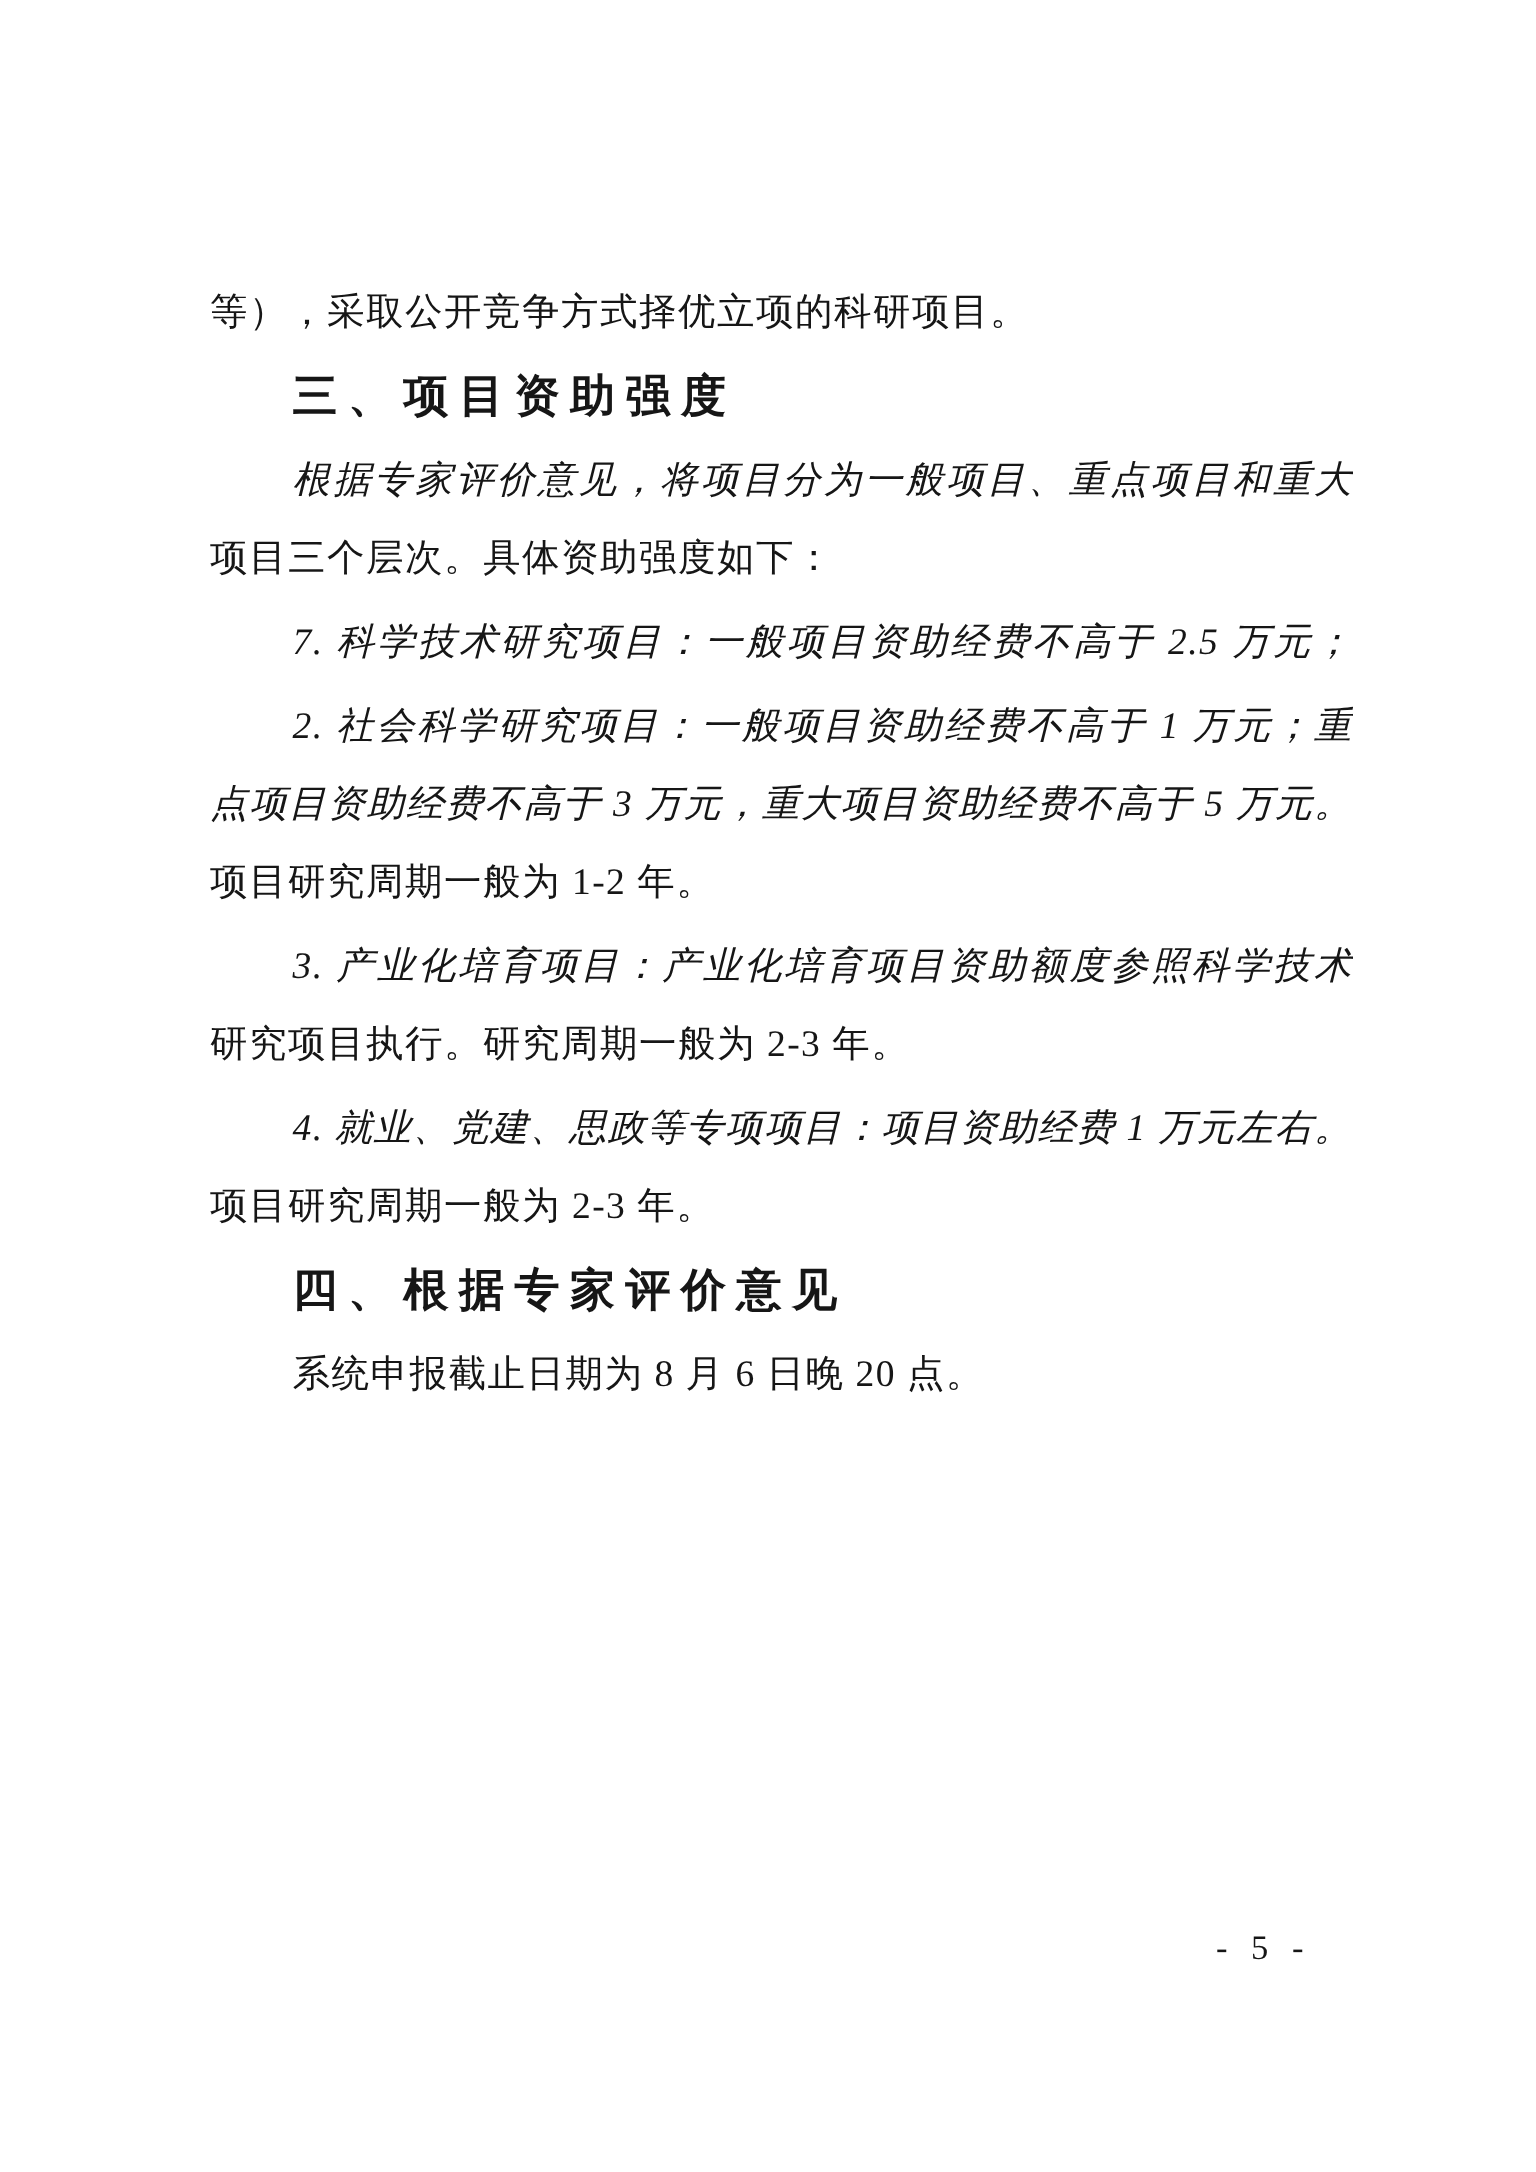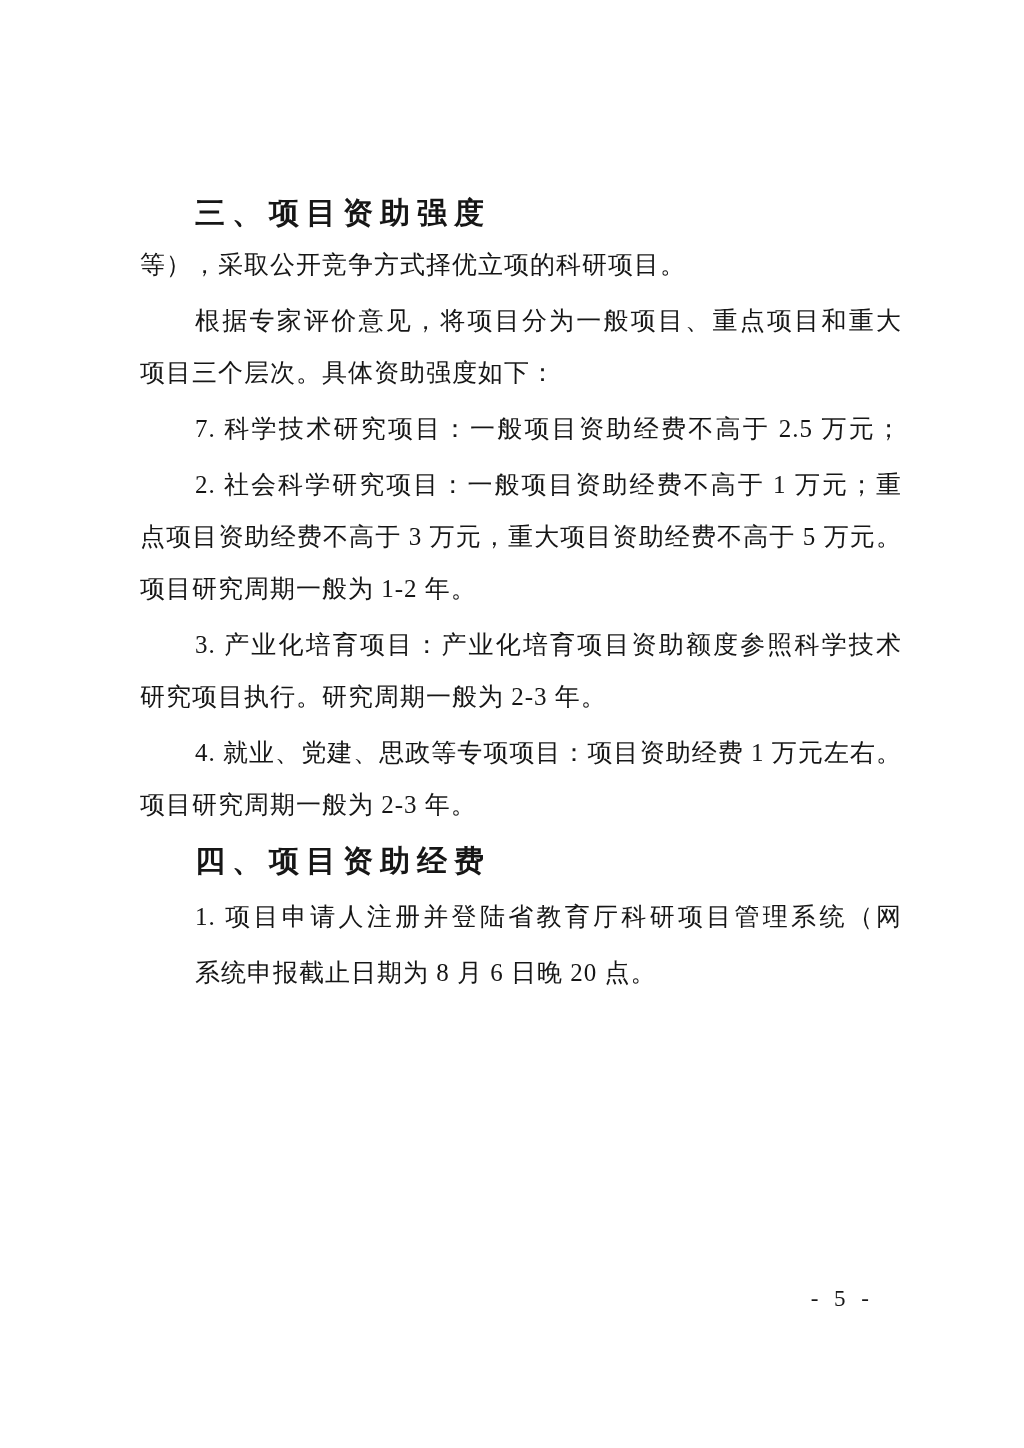--- a/index.html
+++ b/index.html
@@ -32,20 +32,21 @@
     max-height: 52px;
     overflow: hidden;
     font-size: 25px;
     letter-spacing: 1px;
     white-space: nowrap;
   }
   .line.fill {
     white-space: normal;
     text-align: justify;
     text-align-last: justify;
+    font-style: italic;
   }
   .line.indent {
     padding-left: 55px;
   }
   .line.para {
     margin-top: 4px;
   }
   .line.heading {
     font-family: "DejaVu Sans", "Liberation Sans", sans-serif;
     font-weight: bold;
@@ -59,30 +60,29 @@
     font-size: 23px;
     letter-spacing: 5px;
     white-space: pre;
   }
 </style>
 </head>
 <body>
 
 <div class="page">
   <div class="content" id="content">
+      <div class="line body">等），采取公开竞争方式择优立项的科研项目。</div>
       <div class="line heading indent para">三、项目资助强度</div>
-      <div class="line body">等），采取公开竞争方式择优立项的科研项目。</div>
       <div class="line body indent fill para">根据专家评价意见，将项目分为一般项目、重点项目和重大</div>
       <div class="line body">项目三个层次。具体资助强度如下：</div>
       <div class="line body indent fill para">7. 科学技术研究项目：一般项目资助经费不高于 2.5 万元；</div>
       <div class="line body indent fill para">2. 社会科学研究项目：一般项目资助经费不高于 1 万元；重</div>
       <div class="line body fill">点项目资助经费不高于 3 万元，重大项目资助经费不高于 5 万元。</div>
       <div class="line body">项目研究周期一般为 1-2 年。</div>
       <div class="line body indent fill para">3. 产业化培育项目：产业化培育项目资助额度参照科学技术</div>
       <div class="line body">研究项目执行。研究周期一般为 2-3 年。</div>
       <div class="line body indent fill para">4. 就业、党建、思政等专项项目：项目资助经费 1 万元左右。</div>
       <div class="line body">项目研究周期一般为 2-3 年。</div>
-      <div class="line heading indent para">四、项目资助经费</div>
-      <div class="line body indent fill para">1. 项目申请人注册并登陆省教育厅科研项目管理系统（网</div>
+      <div class="line heading indent para">四、根据专家评价意见</div>
       <div class="line body indent para">系统申报截止日期为 8 月 6 日晚 20 点。</div>
     </div>
   <div class="page-number">- 5 -</div>
 </div>
 
 </body></html>

